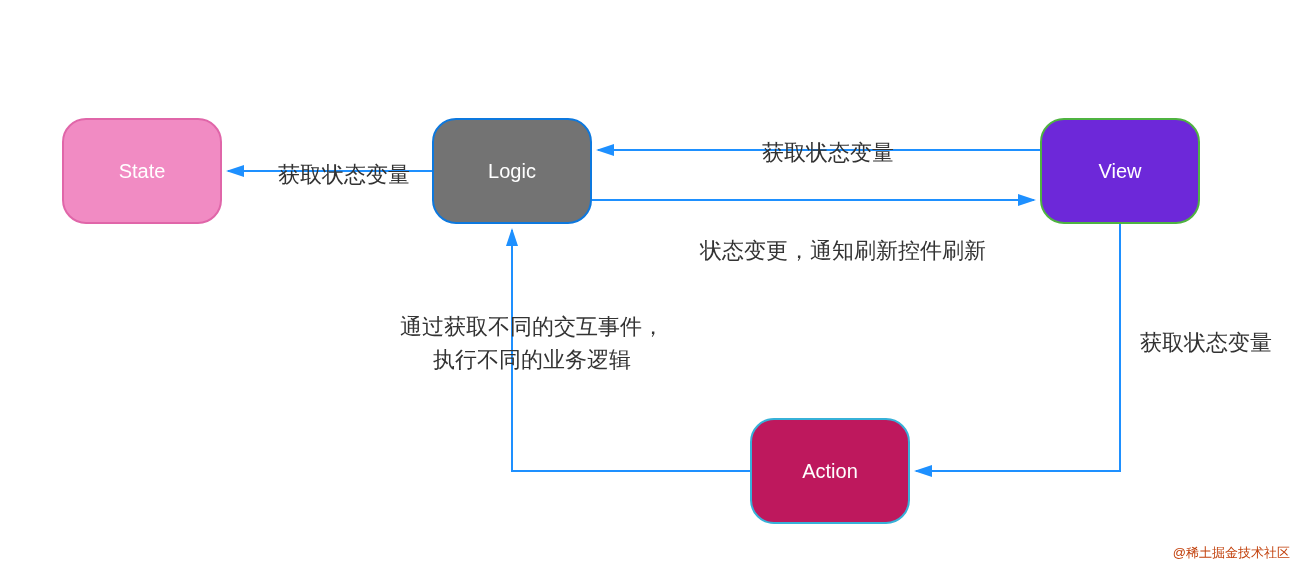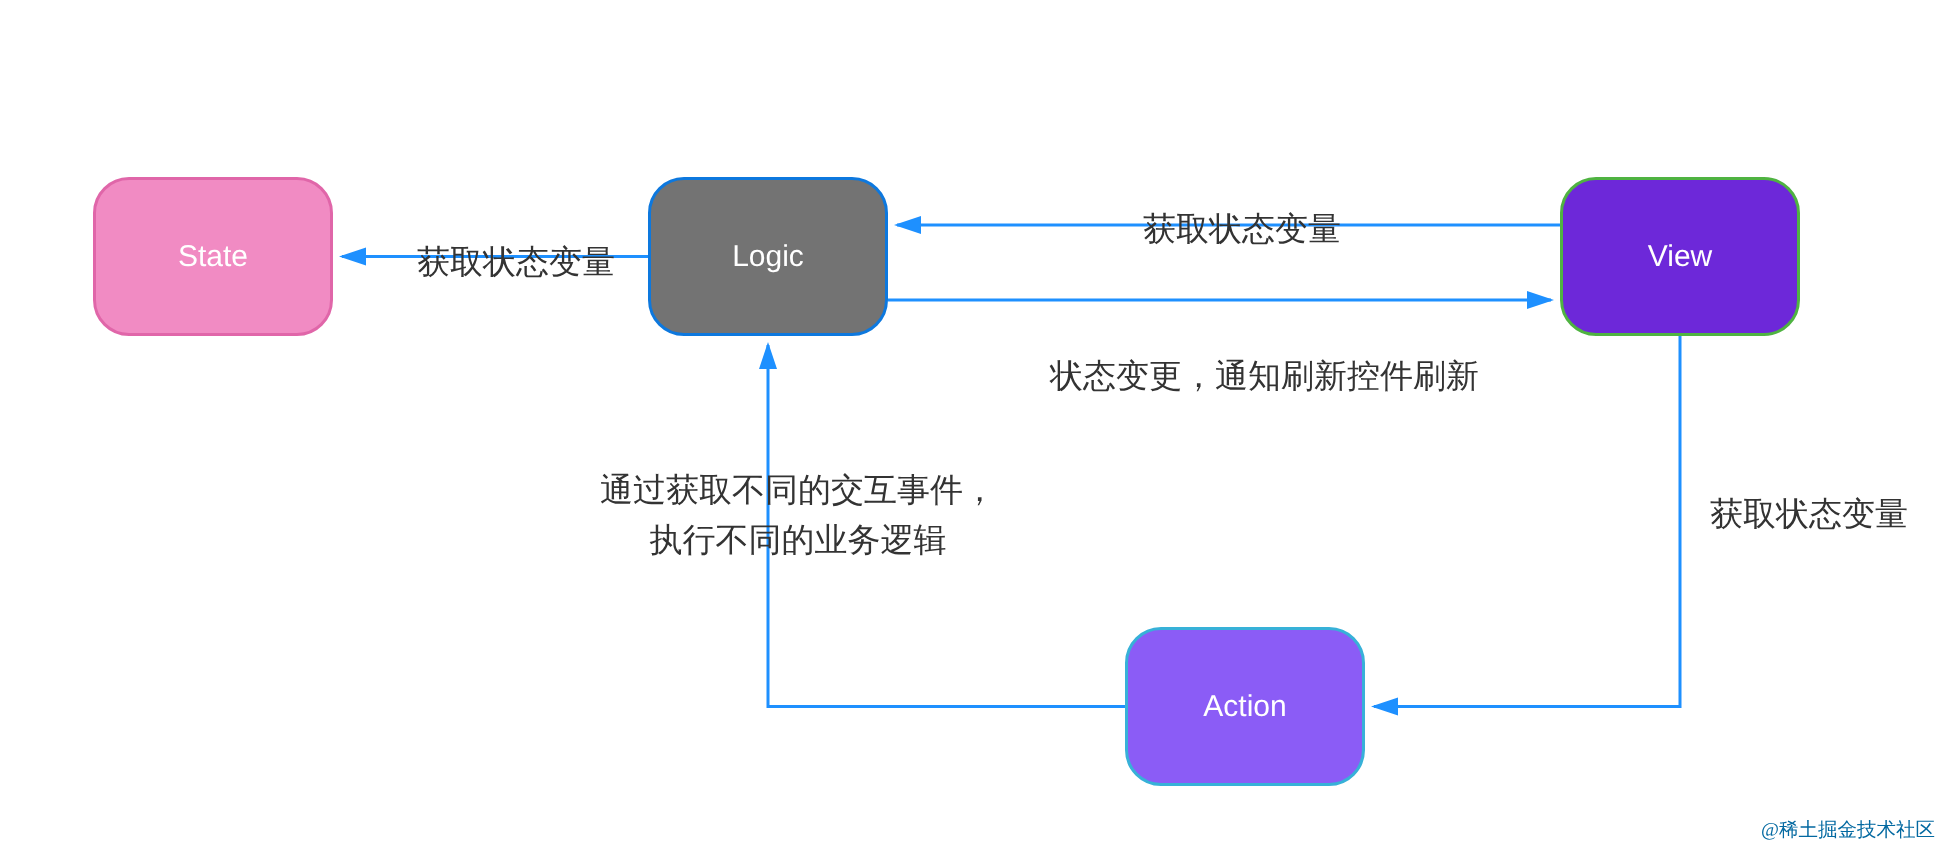--- a/index.html
+++ b/index.html
@@ -43,37 +43,36 @@
     background: #737373;
     border: 2px solid #0d78de;
   }
   .view {
     left: 1040px; top: 118px; width: 160px; height: 106px;
     background: #6d28d9;
     border: 2px solid #4fb341;
   }
   .action {
     left: 750px; top: 418px; width: 160px; height: 106px;
-    background: #8b5cf6;
+    background: #be185d;
     border: 2px solid #37b1d8;
   }
   .edge-label {
     position: absolute;
     color: #333;
     font-size: 22px;
     line-height: 1.5;
     white-space: nowrap;
   }
   .watermark {
     position: absolute;
     right: 14px;
     bottom: 6px;
     font-size: 13px;
-    color: #0369a1;
-    font-family: Liberation Serif, serif;
+    color: #c2410c;
   }
   svg.arrows {
     position: absolute;
     left: 0; top: 0;
     width: 1304px; height: 568px;
     pointer-events: none;
   }
 </style>
 </head>
 <body>

